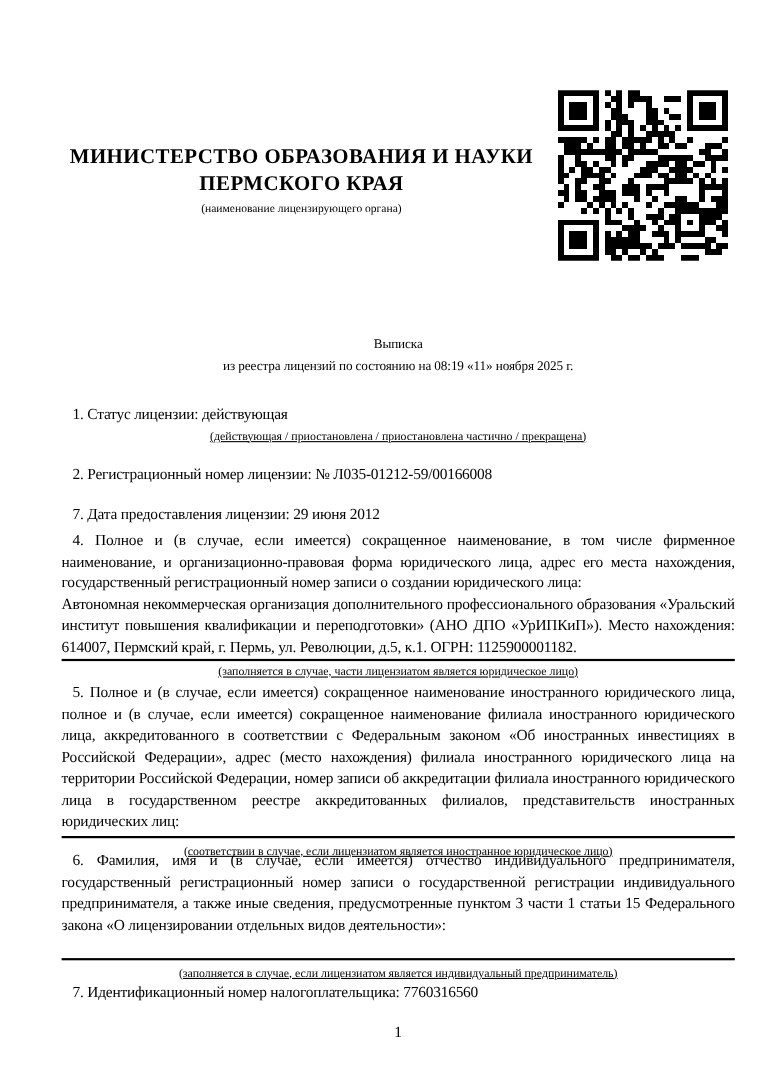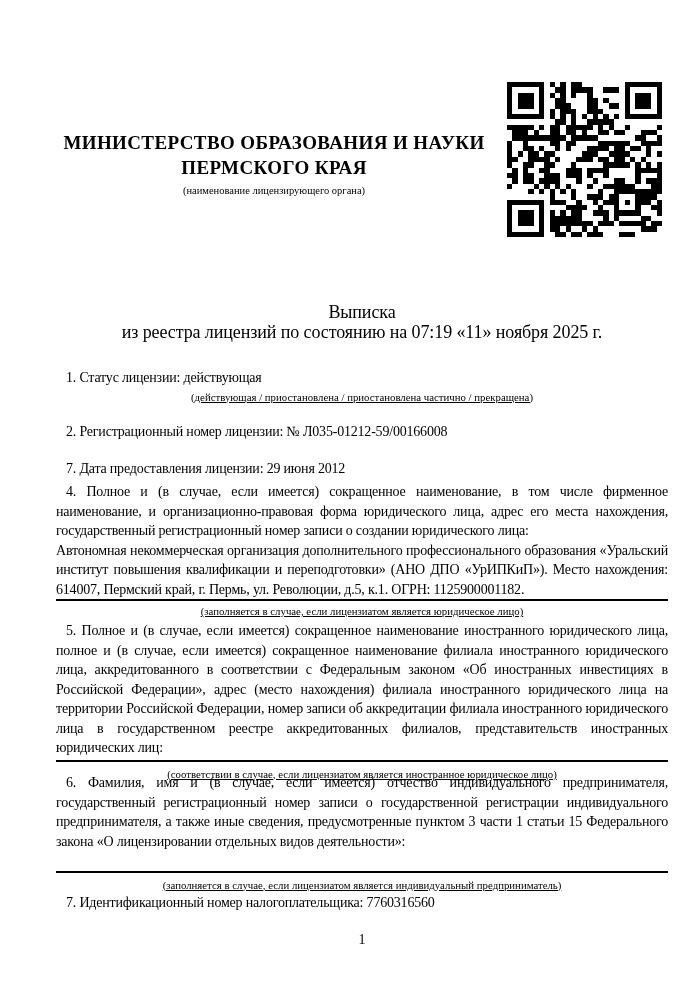--- a/index.html
+++ b/index.html
@@ -13,21 +13,21 @@
   
   .header-block { position:absolute; left:58px; top:130px; width:432px; text-align:center; }
   .h-line { font-weight:bold; font-size:19px; line-height:25px; letter-spacing:0.4px; }
   .h-caption { font-size:10.5px; line-height:13px; margin-top:4px; }
 
   .qr { position:absolute; left:507px; top:82px; width:155px; height:155px; }
   .qr svg { display:block; width:155px; height:155px; }
 
   
   .title-block { position:absolute; left:56px; top:303px; width:612px; text-align:center;
-                 font-size:18px; line-height:19.5px; letter-spacing:-0.1px; }
+                 font-size:12px; line-height:19.5px; letter-spacing:-0.1px; }
 
   
   .item { position:absolute; left:56px; width:612px; font-size:14px; line-height:19.5px;
           letter-spacing:-0.2px; }
   .item p { margin:0; text-align:justify; }
   .item p.numbered { text-indent:10px; }
   .caption { text-align:center; font-size:10.8px; line-height:13px; letter-spacing:0;text-decoration:underline; }
   .caption.tight { margin-top:3px; }
   .sep { border-top:2px solid #000; height:0; }
   .blank-line { height:19.5px; }
@@ -489,41 +489,41 @@
         <rect x="16" y="28" width="1" height="1" fill="#000"></rect>
         <rect x="17" y="28" width="1" height="1" fill="#000"></rect>
         <rect x="21" y="28" width="1" height="1" fill="#000"></rect>
         <rect x="22" y="28" width="1" height="1" fill="#000"></rect>
         <rect x="23" y="28" width="1" height="1" fill="#000"></rect>
       </svg>
     </div>
 
   <div class="title-block">
     <div>Выписка</div>
-    <div>из реестра лицензий по состоянию на 07:19 «11» ноября 2025 г.</div>
+    <div>из реестра лицензий по состоянию на 08:19 «11» ноября 2025 г.</div>
   </div>
 
   <div class="item" style="top:368px">
     <p class="numbered"><span>1. Статус лицензии:</span> <span>действующая</span></p>
     <div class="caption tight">(действующая / приостановлена / приостановлена частично / прекращена)</div>
   </div>
 
   <div class="item" style="top:422px">
     <p class="numbered"><span>2. Регистрационный номер лицензии:</span> <span>№ Л035-01212-59/00166008</span></p>
   </div>
 
   <div class="item" style="top:459px">
     <p class="numbered"><span>7. Дата предоставления лицензии:</span> <span>29 июня 2012</span></p>
   </div>
 
   <div class="item" style="top:482px">
     <p class="numbered">4. Полное и (в случае, если имеется) сокращенное наименование, в том числе фирменное наименование, и организационно-правовая форма юридического лица, адрес его места нахождения, государственный регистрационный номер записи о создании юридического лица:</p>
     <p>Автономная некоммерческая организация дополнительного профессионального образования «Уральский институт повышения квалификации и переподготовки» (АНО ДПО «УрИПКиП»). Место нахождения: 614007, Пермский край, г. Пермь, ул. Революции, д.5, к.1. ОГРН: 1125900001182.</p>
     <div class="sep"></div>
-    <div class="caption" style="margin-top:4px">(заполняется в случае, если лицензиатом является юридическое лицо)</div>
+    <div class="caption" style="margin-top:4px">(заполняется в случае, части лицензиатом является юридическое лицо)</div>
   </div>
 
   <div class="item" style="top:621px">
     <p class="numbered">5. Полное и (в случае, если имеется) сокращенное наименование иностранного юридического лица, полное и (в случае, если имеется) сокращенное наименование филиала иностранного юридического лица, аккредитованного в соответствии с Федеральным законом «Об иностранных инвестициях в Российской Федерации», адрес (место нахождения) филиала иностранного юридического лица на территории Российской Федерации, номер записи об аккредитации филиала иностранного юридического лица в государственном реестре аккредитованных филиалов, представительств иностранных юридических лиц:</p>
     <div class="sep" style="margin-top:2px"></div>
     <div class="caption" style="margin-top:6px">(соответствии в случае, если лицензиатом является иностранное юридическое лицо)</div>
   </div>
 
   <div class="item" style="top:773px">
     <p class="numbered">6. Фамилия, имя и (в случае, если имеется) отчество индивидуального предпринимателя, государственный регистрационный номер записи о государственной регистрации индивидуального предпринимателя, а также иные сведения, предусмотренные пунктом 3 части 1 статьи 15 Федерального закона «О лицензировании отдельных видов деятельности»:</p>

